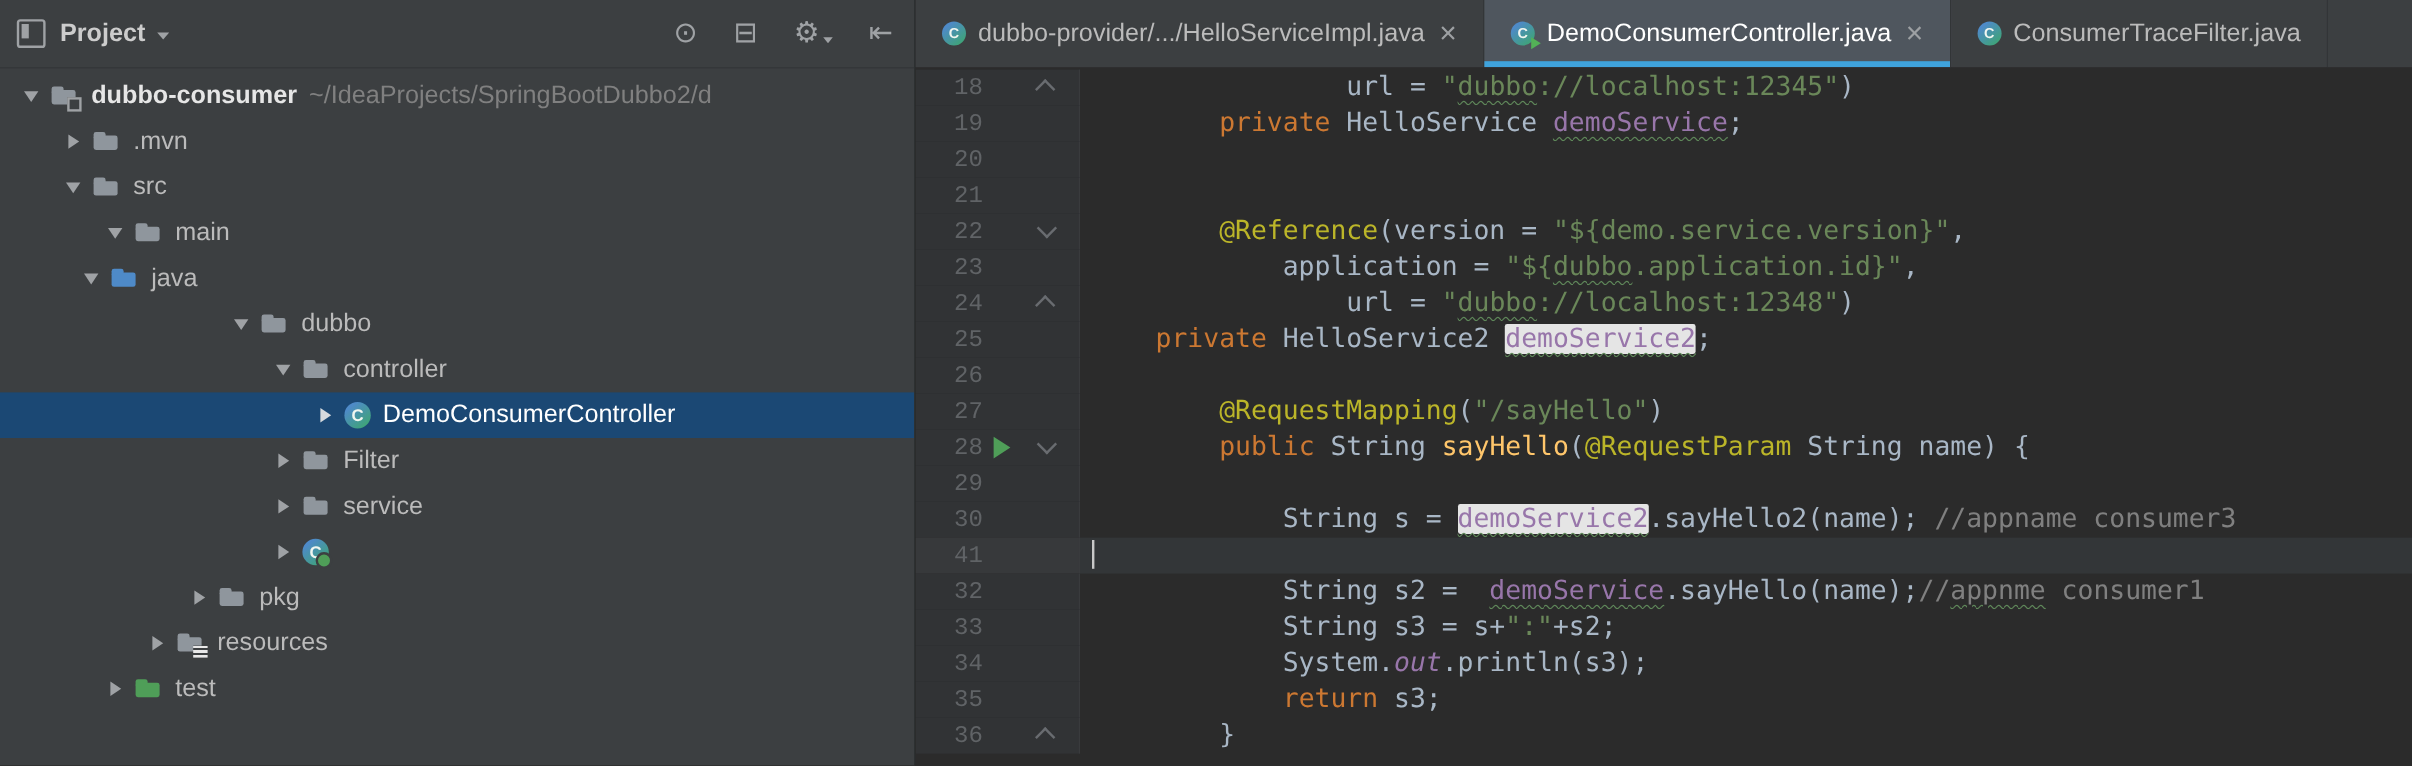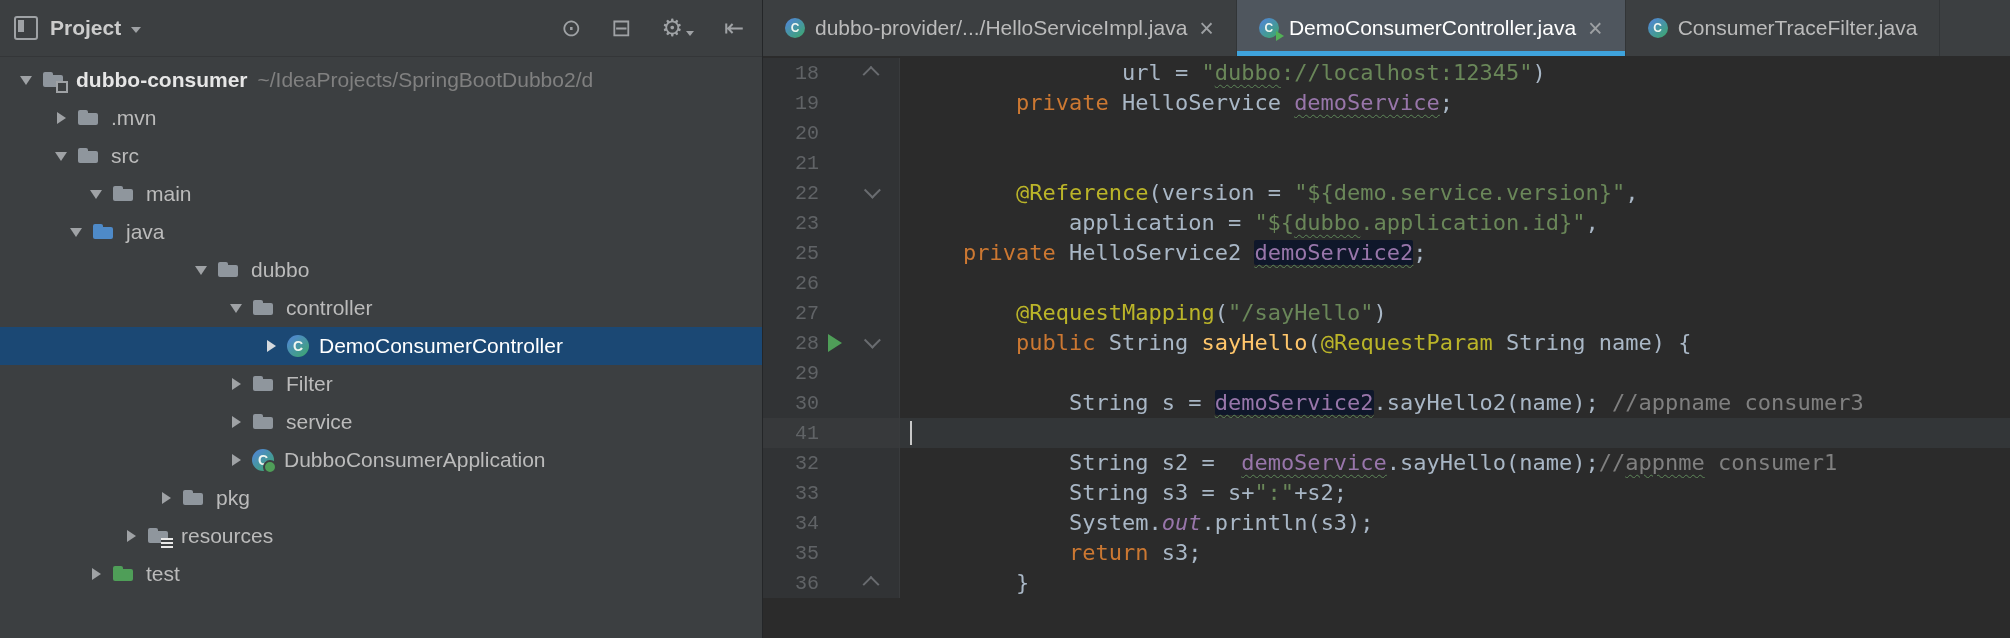--- a/index.html
+++ b/index.html
@@ -59,21 +59,21 @@
   .chev.up{transform:rotate(-135deg) translate(-1px,-1px);}
   .code{flex:1;line-height:30px;white-space:pre;color:#A9B7C6;padding-left:10px;overflow:hidden;}
 
   .k{color:#CC7832;}
   .a{color:#BBB529;}
   .s{color:#6A8759;}
   .c{color:#808080;}
   .f{color:#9876AA;margin-top:14px;}
   .m{color:#FFC66B;}
   .it{color:#9876AA;font-style:italic;}
-  .occur{background:#0f172a;border-radius:2px;}
+  .occur{background:#e5e5e5;border-radius:2px;}
   .wavy{text-decoration:underline;text-decoration-style:wavy;text-decoration-color:#5E8759;text-underline-offset:4px;text-decoration-thickness:1px;}
   .caret{display:inline-block;width:2px;height:24px;background:#C8C8C8;vertical-align:-5px;}
 </style>
 </head>
 <body>
 
 <div class="app">
   <aside class="project-panel">
     <div class="panel-header">
       <span class="tool-icon"></span>
@@ -158,21 +158,20 @@
             <span class="arr-right"></span>
           </span>
           <span class="icon folder" style="--fc: #8F969D;"></span>
           <span class="lbl">service</span>
         </div>
         <div class="row" style="padding-left: 224px;">
           <span class="arrbox">
             <span class="arr-right"></span>
           </span>
           <span class="icon cls">C<span class="run-dot"></span></span>
-          <span class="lbl">DubboConsumerApplication</span>
         </div>
         <div class="row" style="padding-left: 154px;">
           <span class="arrbox">
             <span class="arr-right"></span>
           </span>
           <span class="icon folder" style="--fc: #8F969D;"></span>
           <span class="lbl">pkg</span>
         </div>
         <div class="row" style="padding-left: 119px;">
           <span class="arrbox">
@@ -262,20 +261,30 @@
         <div class="line-row">
           <div class="gutter">
             <span class="lnum">23</span>
             <span class="runbox"></span>
             <span class="foldbox"></span>
           </div>
           <div class="code"><span class="p">            application = </span><span class="s">"${</span><span class="s wavy">dubbo</span><span class="s">.application.id}"</span><span class="p">,</span></div>
         </div>
         <div class="line-row">
           <div class="gutter">
+            <span class="lnum">24</span>
+            <span class="runbox"></span>
+            <span class="foldbox">
+              <span class="chev up"></span>
+            </span>
+          </div>
+          <div class="code"><span class="p">                url = </span><span class="s">"</span><span class="s wavy">dubbo</span><span class="s">://localhost:12348"</span><span class="p">)</span></div>
+        </div>
+        <div class="line-row">
+          <div class="gutter">
             <span class="lnum">25</span>
             <span class="runbox"></span>
             <span class="foldbox"></span>
           </div>
           <div class="code"><span class="p">    </span><span class="k">private</span><span class="p"> HelloService2 </span><span class="f occur wavy">demoService2</span><span class="p">;</span></div>
         </div>
         <div class="line-row">
           <div class="gutter">
             <span class="lnum">26</span>
             <span class="runbox"></span>

